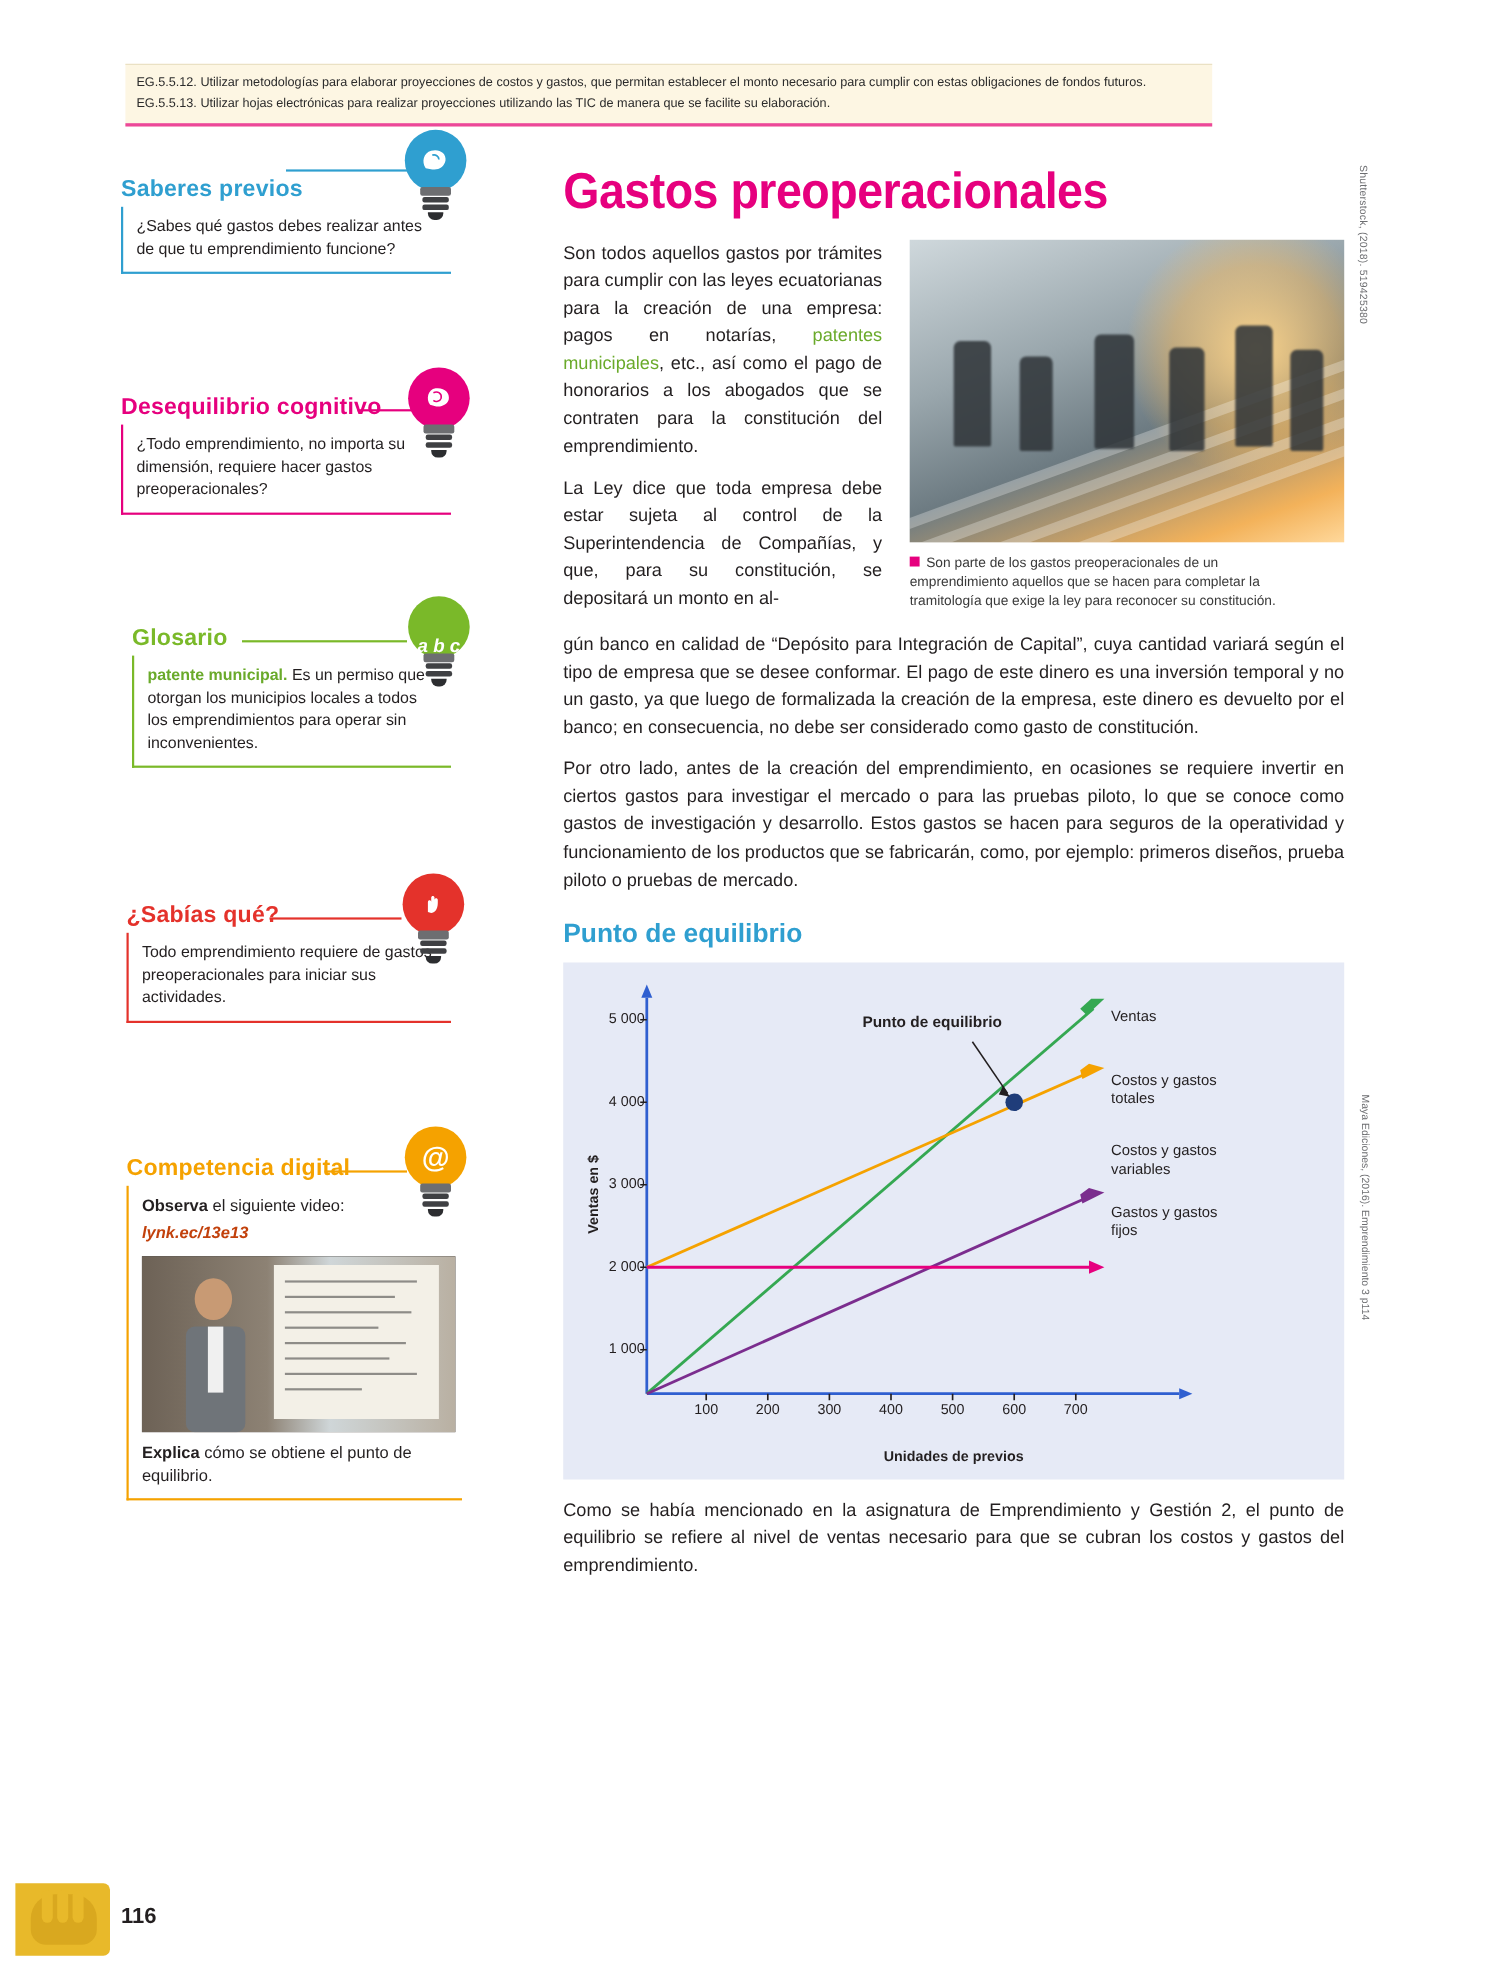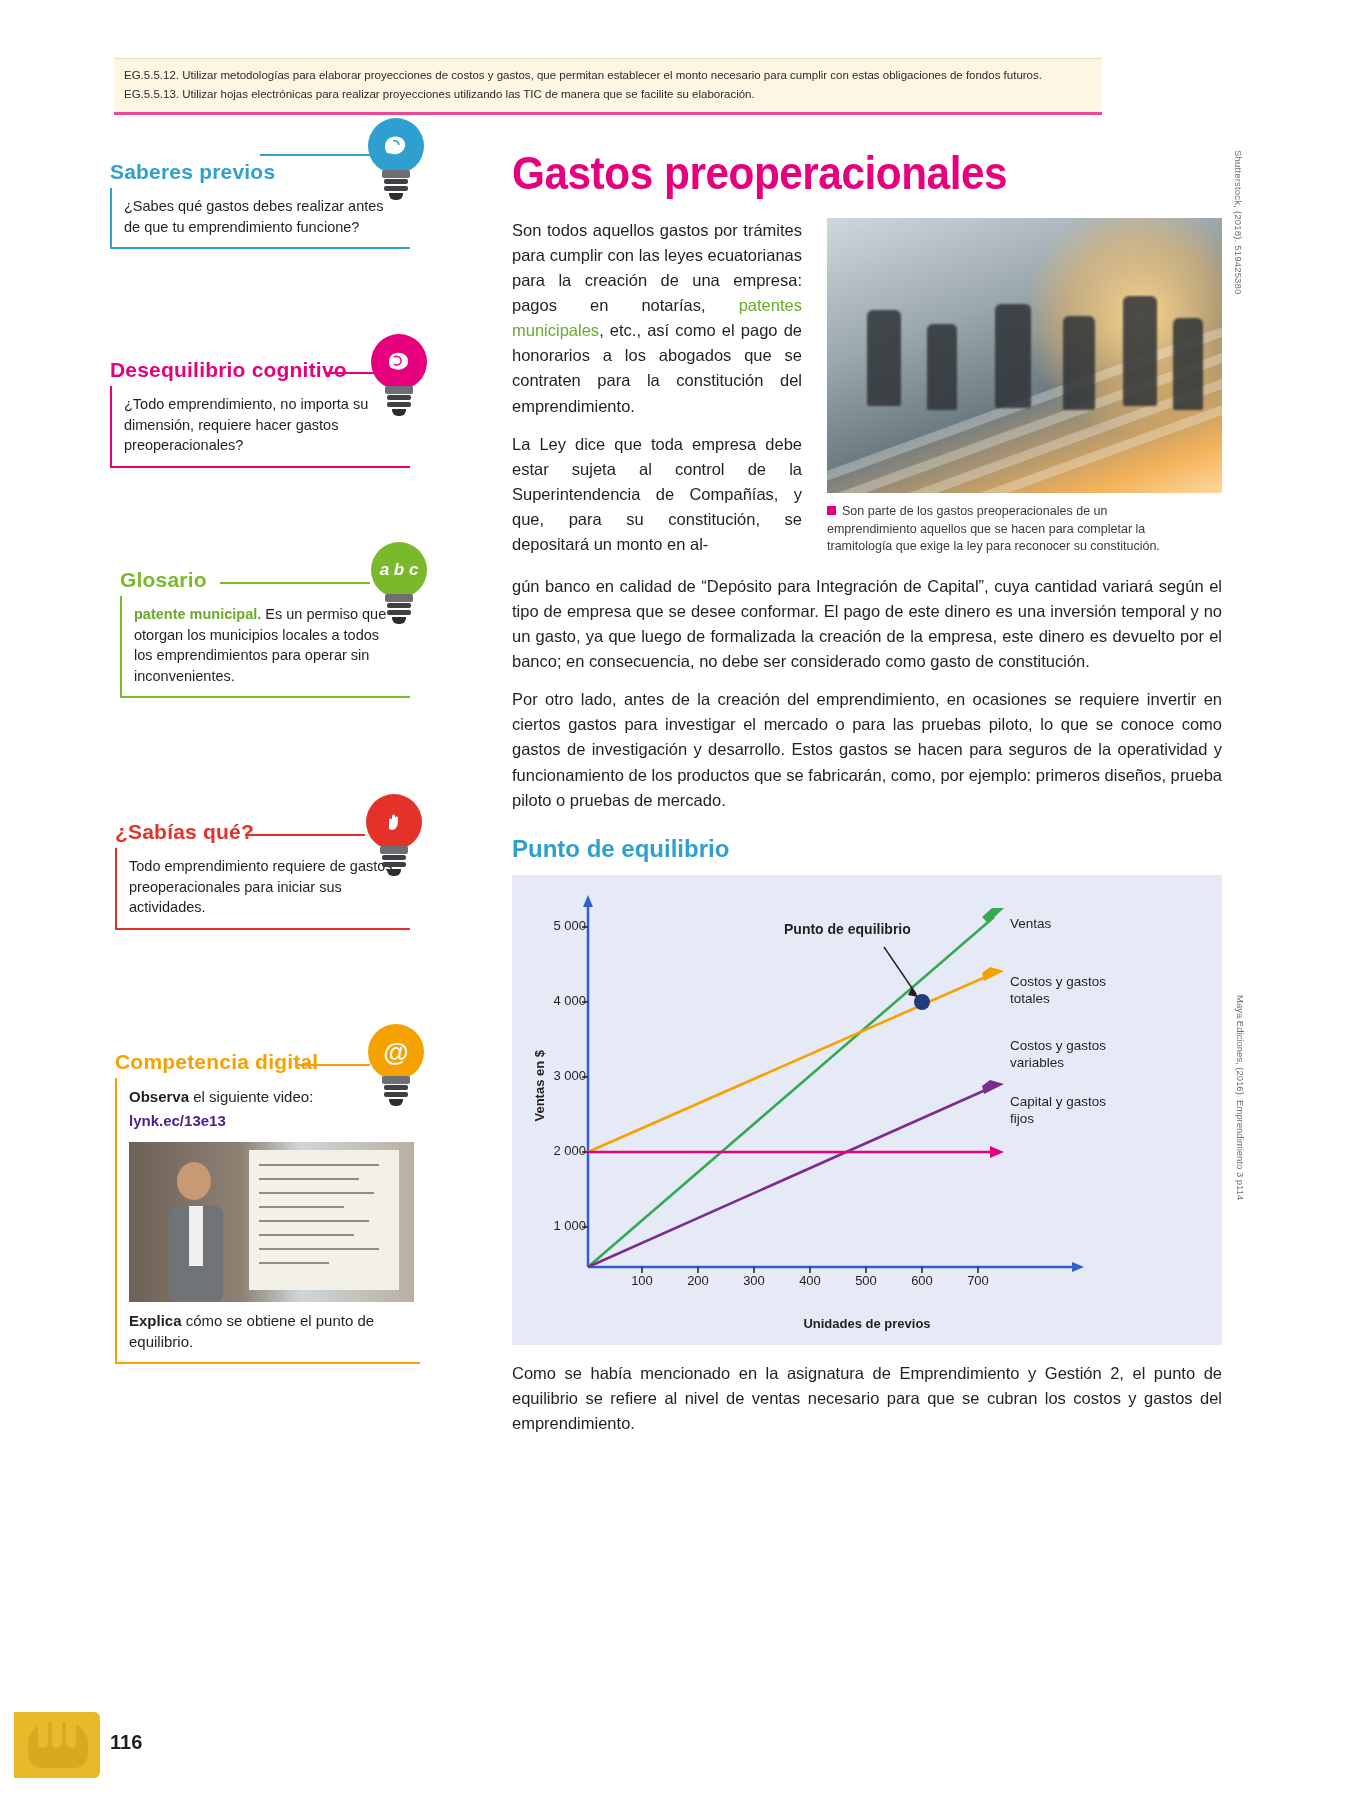--- a/index.html
+++ b/index.html
@@ -225,21 +225,21 @@
   <div class="sidebox c-green" style="position:absolute; top:428px; left:10px; width:290px;">
     <div class="title">Glosario</div>
     <div class="rule" style="left:100px; width:150px;"></div>
     <div class="body" style="margin-top:4px;">
       <p>
         <span style="color:#6aaa2a; font-weight:bold;">patente municipal.</span>
         <span>Es un permiso que otorgan los municipios locales a todos los emprendimientos para operar sin inconvenientes.</span>
       </p>
     </div>
     <div class="bulb" style="left:248px; top:-26px;">
-      <div class="glass" style="background:#7ab929; font-size:17px; font-style:italic;">
+      <div class="glass" style="background:#7ab929; font-size:17px; font-style:italic;align-items:flex-end;">
         <span>a b c</span>
       </div>
       <div class="neck"></div>
         <div class="screw"></div>
         <div class="screw2"></div>
         <div class="tip"></div>
     </div>
   </div>
 
   <div class="sidebox c-red" style="position:absolute; top:680px; left:5px; width:295px;">
@@ -262,21 +262,21 @@
   </div>
 
   <div class="sidebox c-orange" style="position:absolute; top:910px; left:5px; width:305px;">
     <div class="title">Competencia digital</div>
     <div class="rule" style="left:180px; width:75px;"></div>
     <div class="body" style="margin-top:4px;">
       <p style="font-size:15px;">
         <span style="font-weight:bold;">Observa</span><span> el siguiente video:</span>
       </p>
       <p style="margin-top:3px;">
-        <a href="#" style="color:#4c1d95; font-weight:bold; text-decoration:none; font-size:15px;">lynk.ec/13e13</a>
+        <a href="#" style="color:#c2410c; font-style:italic; font-weight:bold; text-decoration:none; font-size:15px;">lynk.ec/13e13</a>
       </p>
       <div class="video">
         <div class="wall"></div>
         <div class="board"></div>
         <div class="scribble" style="left:130px; top:22px; width:120px;"></div>
         <div class="scribble" style="left:130px; top:36px; width:100px;"></div>
         <div class="scribble" style="left:130px; top:50px; width:115px;"></div>
         <div class="scribble" style="left:130px; top:64px; width:85px;"></div>
         <div class="scribble" style="left:130px; top:78px; width:110px;"></div>
         <div class="scribble" style="left:130px; top:92px; width:95px;"></div>
@@ -401,21 +401,21 @@
       <circle cx="410" cy="127" r="8" fill="#1f3d7a"></circle>
       <line x1="372" y1="72" x2="404" y2="119" stroke="#231f20" stroke-width="1.4"></line>
       <polygon points="400,112 406,122 396,120" fill="#231f20"></polygon>
     </svg>
 
     <div class="peq-label" style="left:272px; top:46px;">Punto de equilibrio</div>
 
     <div class="series-label" style="left:498px; top:40px;">Ventas</div>
     <div class="series-label" style="left:498px; top:98px; width:120px;">Costos y gastos totales</div>
     <div class="series-label" style="left:498px; top:162px; width:120px;">Costos y gastos variables</div>
-    <div class="series-label" style="left:498px; top:218px; width:120px;">Capital y gastos fijos</div>
+    <div class="series-label" style="left:498px; top:218px; width:120px;">Gastos y gastos fijos</div>
 
     <div class="chart-credit">Maya Ediciones, (2016). Emprendimiento 3 p114</div>
   </div>
 
   <div class="body-text" style="margin-top:16px;">
     <p>Como se había mencionado en la asignatura de Emprendimiento y Gestión 2, el punto de equilibrio se refiere al nivel de ventas necesario para que se cubran los costos y gastos del emprendimiento.</p>
   </div>
 </div>
 
 <div class="corner">

